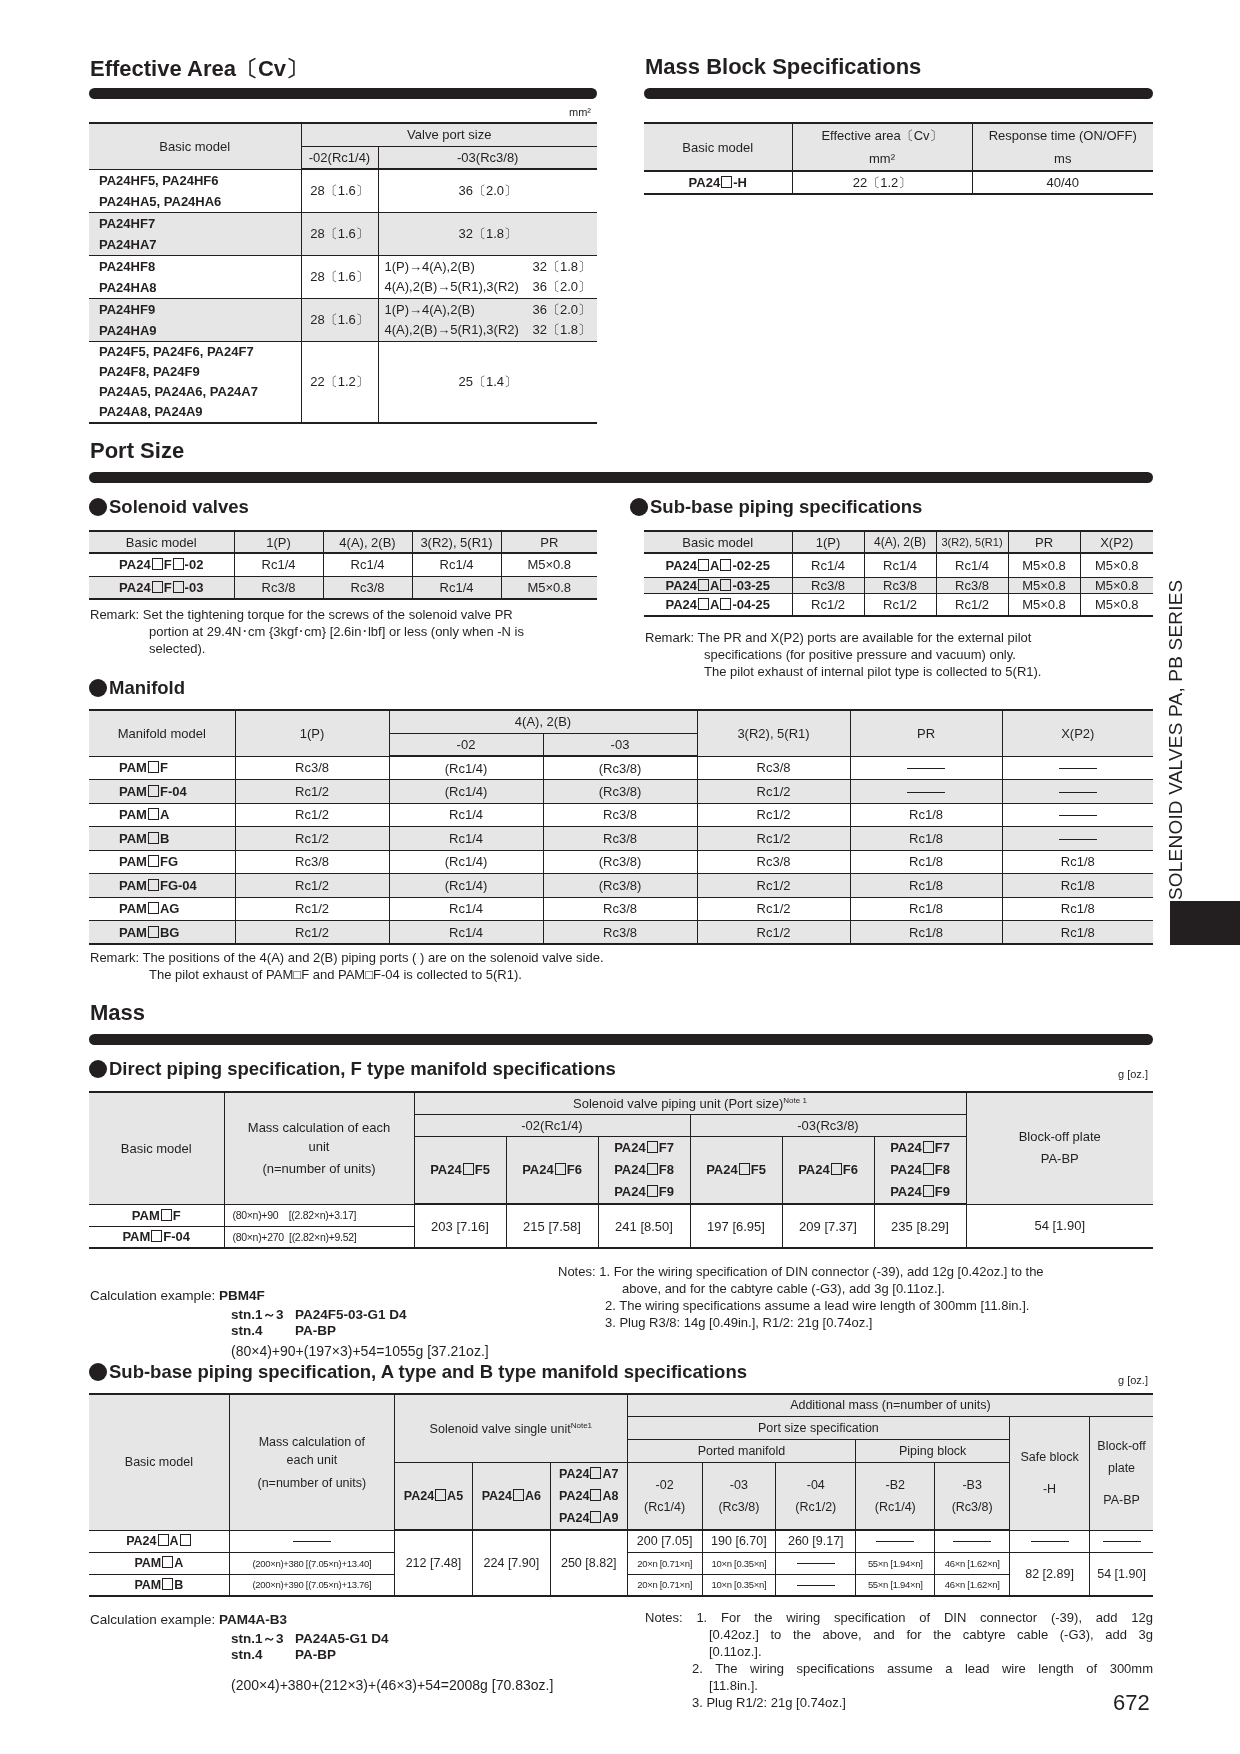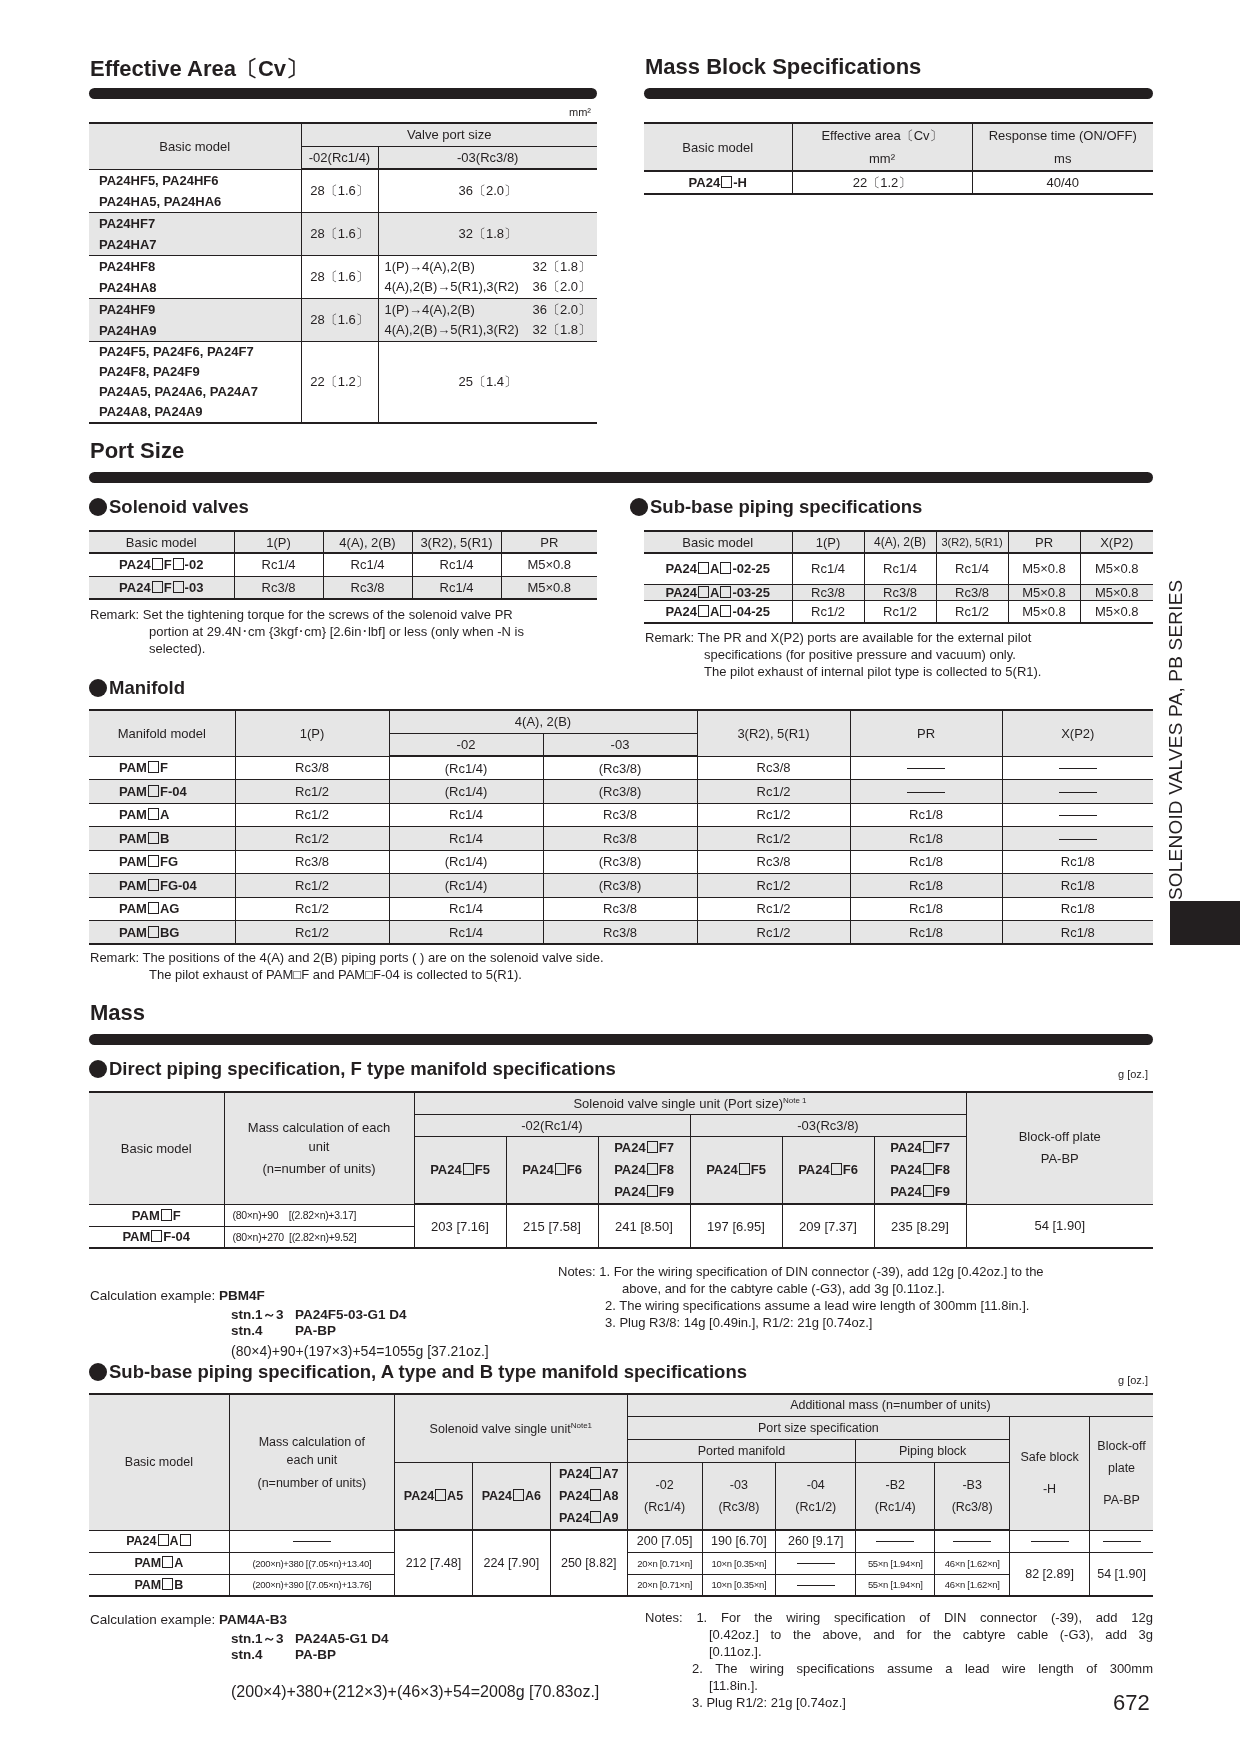--- a/index.html
+++ b/index.html
@@ -209,21 +209,21 @@
     </colgroup>
   <tbody>
       <tr class="thead-last" style="height:22px">
     <th>Basic model</th>
     <th>1(P)</th>
     <th style="font-size:12px;">4(A), 2(B)</th>
     <th style="font-size:11px;">3(R2), 5(R1)</th>
     <th>PR</th>
     <th>X(P2)</th>
   </tr>
-  <tr style="height:31px">
+  <tr style="height:24px">
     <td class="b"><span>PA24</span><span class="box"></span><span>A</span><span class="box"></span><span>-02-25</span></td>
     <td>Rc1/4</td>
     <td>Rc1/4</td>
     <td>Rc1/4</td>
     <td>M5×0.8</td>
     <td>M5×0.8</td>
   </tr>
   <tr class="g" style="height:14px">
     <td class="b"><span>PA24</span><span class="box"></span><span>A</span><span class="box"></span><span>-03-25</span></td>
     <td>Rc3/8</td>
@@ -381,21 +381,21 @@
       <col style="width:187px">
     </colgroup>
   <tbody>
       <tr style="height:22px">
     <th rowspan="3">Basic model</th>
     <th rowspan="3" style="line-height:19px">
           <div>Mass calculation of each</div>
           <div>unit</div>
           <div style="margin-top:3px">(n=number of units)</div>
         </th>
-    <th colspan="6"><span>Solenoid valve single unit (Port size)</span><sup style="font-size:8px">Note 1</sup></th>
+    <th colspan="6"><span>Solenoid valve piping unit (Port size)</span><sup style="font-size:8px">Note 1</sup></th>
     <th rowspan="3" style="line-height:22px">
           <div>Block-off plate</div>
           <div>PA-BP</div>
         </th>
   </tr>
   <tr style="height:22px">
     <th colspan="3">-02(Rc1/4)</th>
     <th colspan="3">-03(Rc3/8)</th>
   </tr>
   <tr class="thead-last" style="height:68px">
@@ -557,21 +557,21 @@
     <td class="sm" style="font-size:9.5px">55×n [1.94×n]</td>
     <td class="sm" style="font-size:9.5px">46×n [1.62×n]</td>
   </tr>
 </tbody>
   </table>
 
 <div class="calc" style="left:90px;top:1610px;">
   <div><span>Calculation example:</span> <span class="bold">PAM4A-B3</span></div>
   <div style="padding-left:141px" class="bold"><span style="display:inline-block;width:64px">stn.1～3</span><span>PA24A5-G1  D4</span></div>
   <div style="padding-left:141px;margin-top:-3px" class="bold"><span style="display:inline-block;width:64px">stn.4</span><span>PA-BP</span></div>
-  <div style="padding-left:141px;margin-top:18px;font-size:16px">(200×4)+380+(212×3)+(46×3)+54=2008g [70.83oz.]</div>
+  <div style="padding-left:141px;margin-top:12px;font-size:14px">(200×4)+380+(212×3)+(46×3)+54=2008g [70.83oz.]</div>
 </div>
 
 <div class="remark" style="left:645px;top:1609px;width:508px;">
   <div style="text-align:justify;text-align-last:justify"><span>Notes:</span> <span>1. For the wiring specification of DIN connector (-39), add 12g</span></div>
   <div style="padding-left:64px;text-align:justify;text-align-last:justify">[0.42oz.] to the above, and for the cabtyre cable (-G3), add 3g</div>
   <div style="padding-left:64px">[0.11oz.].</div>
   <div style="padding-left:47px;text-align:justify;text-align-last:justify">2. The wiring specifications assume a lead wire length of 300mm</div>
   <div style="padding-left:64px">[11.8in.].</div>
   <div style="padding-left:47px">3. Plug R1/2: 21g [0.74oz.]</div>
 </div>

